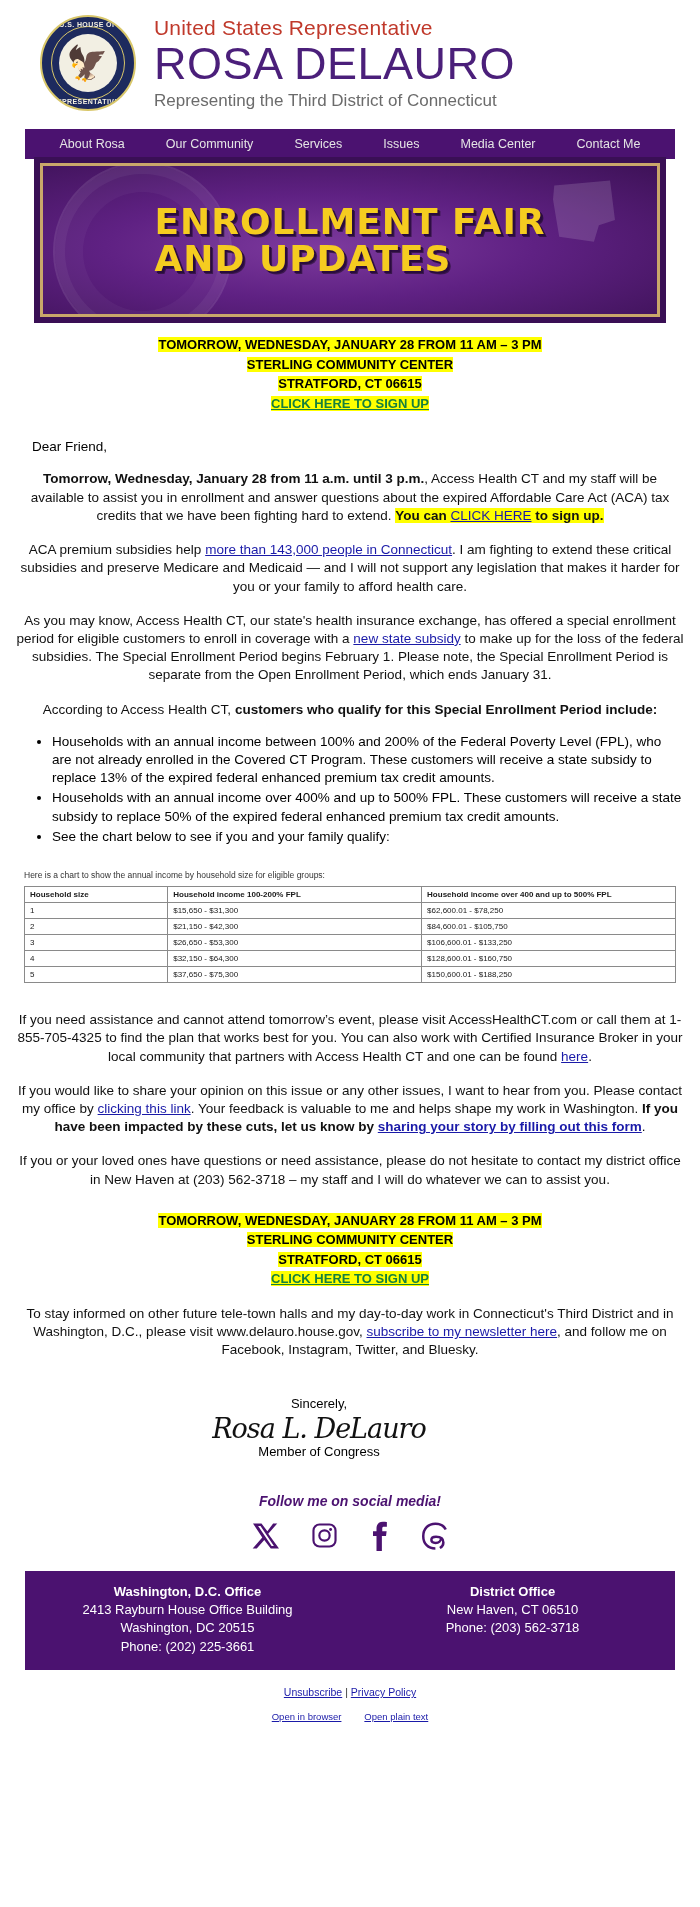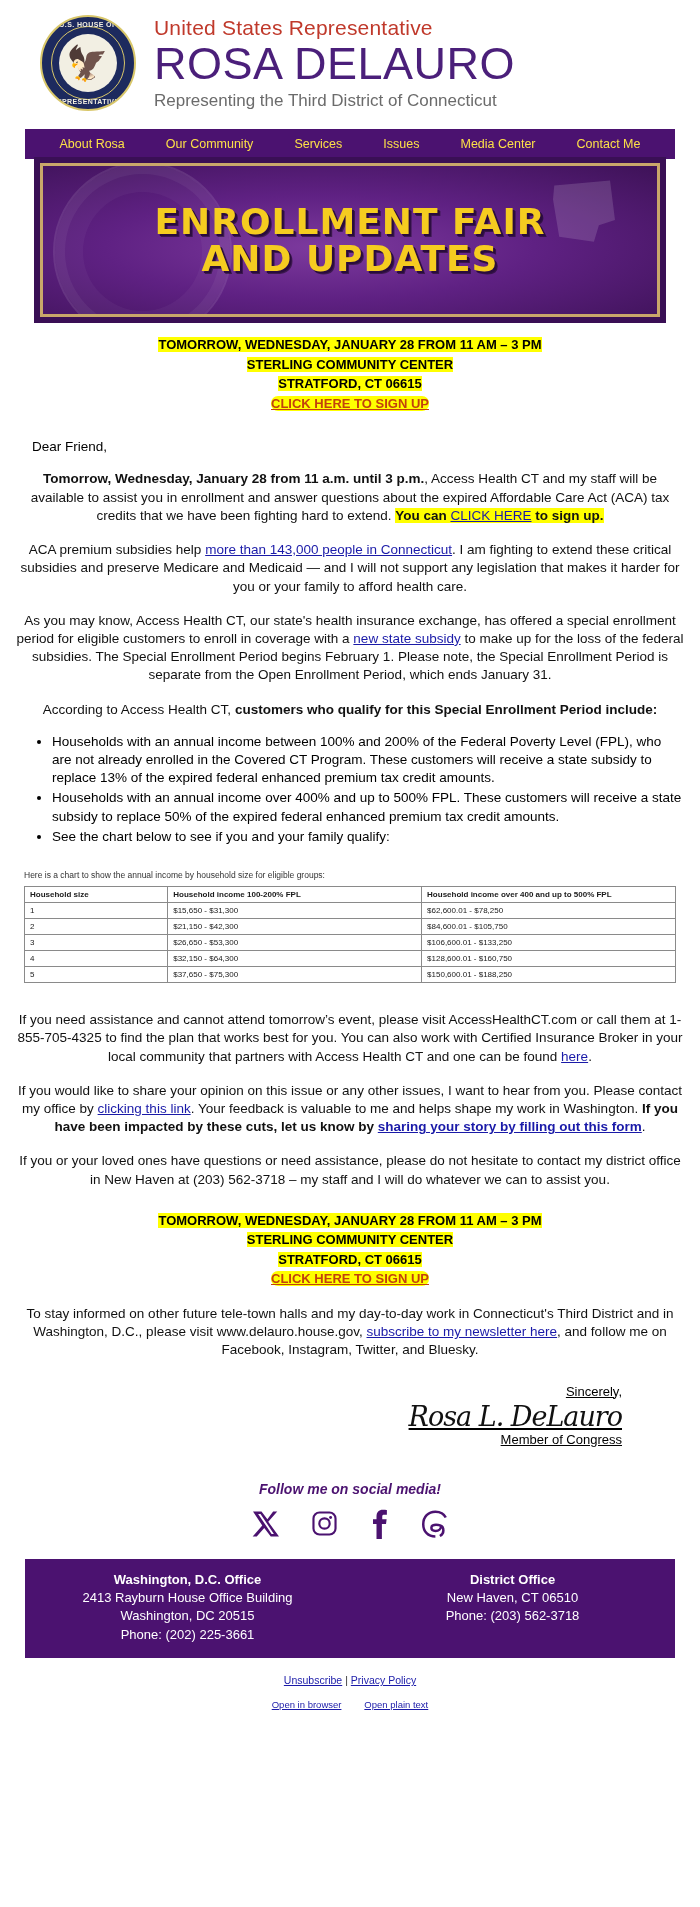--- a/index.html
+++ b/index.html
@@ -77,21 +77,21 @@
   .navbar{
     background:#4b1270;
     margin:8px 25px 0 25px;
     height:30px;
     display:flex;
     align-items:center;
     justify-content:space-around;
     padding:0 14px;
   }
   .navbar a{
-    color:#fde047;text-decoration:none;font-size:12.5px;white-space:nowrap;
+    color:#e5e5e5;text-decoration:none;font-size:12.5px;white-space:nowrap;
   }
 
   
   .banner-wrap{padding:4px 40px 0 40px;}
   .banner{
     position:relative;
     height:148px;
     background:
       radial-gradient(ellipse at 45% 55%, #7d3a9e 0%, #5f2183 45%, #3e1258 100%);
     border:3px solid #c9a76a;
@@ -110,37 +110,37 @@
     background:rgba(255,255,255,.14);
     clip-path:polygon(2% 8%,92% 0%,100% 62%,74% 70%,66% 96%,10% 88%,0% 30%);
   }
   .banner-title{
     position:relative;
     color:#f5cc20;
     font-weight:bold;
     font-size:36px;
     letter-spacing:1px;
     line-height:1.05;
-    text-align:center;
+    text-align:left;
     text-shadow:2px 2px 0 #2a0b3e, 3px 3px 0 rgba(0,0,0,.45);
     font-family:"DejaVu Sans", sans-serif;
   }
   .banner-title .l2{display:block;}
 
   
   .content{padding:0 16px;}
   .event-block{
     text-align:center;
     margin:18px 0 6px 0;
     font-weight:bold;
     font-size:13px;
     line-height:1.5;
   }
   .hl{background:#ffff00;}
-  .event-link{color:#c2410c;text-decoration:underline;border-radius:7px;}
+  .event-link{color:#15803d;text-decoration:underline;}
 
   p.body{
     font-size:13.5px;
     line-height:1.35;
     margin:16px 0 0 0;
     color:#111;
     text-align:center;
   }
   .salutation{font-size:13.5px;margin:26px 0 0 16px;}
   a.inline{color:#1a1aa8;text-decoration:underline;}
@@ -170,24 +170,23 @@
     padding:3px 5px;
     text-align:left;
     font-weight:normal;
   }
   table.fpl th{font-weight:bold;}
   table.fpl td:first-child,table.fpl th:first-child{width:22%;}
   table.fpl td:nth-child(2),table.fpl th:nth-child(2){width:39%;}
 
   
   .sig-wrap{
-    text-align:right;
+    text-align:center;
     padding-right:62px;
-    margin-top:24px;
-    text-decoration:underline;
+    margin-top:36px;
   }
   .sig-sincerely{font-size:13px;}
   .sig-script{
     font-family:"DejaVu Serif", serif;
     font-style:italic;
     font-size:27px;
     line-height:1;
     margin:4px 0 2px 0;
     color:#111;
     letter-spacing:-1px;

